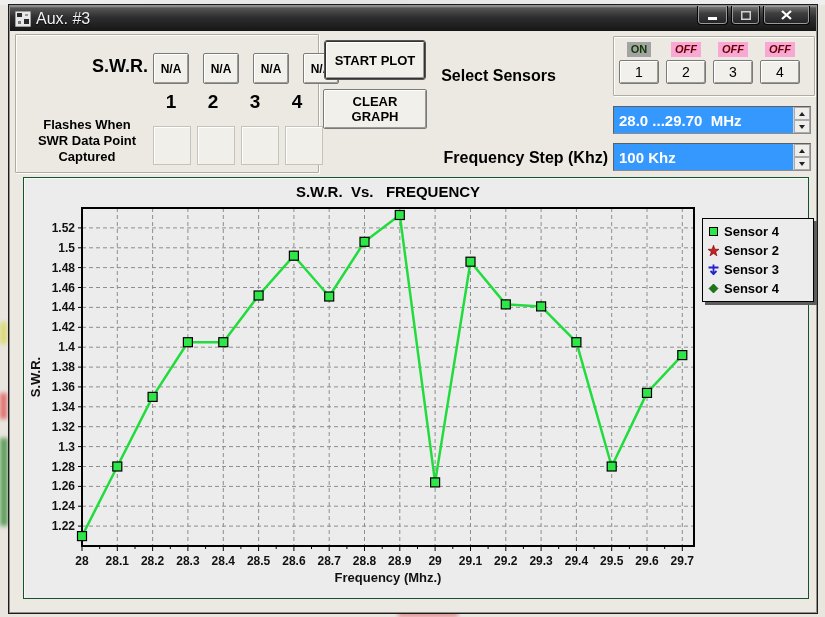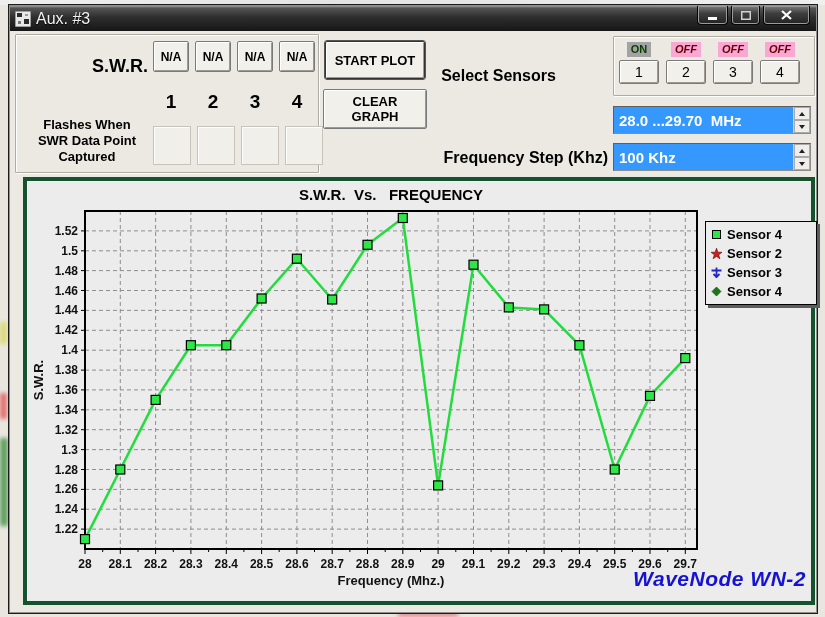--- a/index.html
+++ b/index.html
@@ -44,21 +44,21 @@
     box-shadow:inset 1px 1px 0 #ffffff, inset -1px -1px 0 #9d9a94;
     font-family:"Liberation Sans",sans-serif;color:#000;text-align:center;cursor:default;
   }
   .groupbox{
     position:absolute;border:1px solid #aeaba3;border-radius:1px;
     box-shadow:inset 1px 1px 0 #fdfdfb, 1px 1px 0 #fdfdfb;
   }
 
   
   .swr-label{position:absolute;left:12px;top:51px;width:127px;text-align:right;font-weight:bold;font-size:18px;}
-  .na-row{position:absolute;left:144px;top:36px;display:flex;gap:6px;}
+  .na-row{position:absolute;left:144px;top:48px;display:flex;gap:14px;}
   .na-btn{width:36px;height:31px;font-weight:bold;font-size:12px;}
   .num-row{position:absolute;left:144px;top:86px;display:flex;gap:6px;}
   .num-cell{width:36px;text-align:center;font-weight:bold;font-size:19px;}
   .flash-caption{position:absolute;left:8px;top:112px;width:140px;text-align:center;font-weight:bold;font-size:13px;line-height:16px;}
   .ind-row{position:absolute;left:144px;top:121px;display:flex;gap:6px;}
   .ind-box{width:36px;height:37px;background:#f1efea;border:1px solid #c6c3bc;box-shadow:inset 1px 1px 0 #fff;}
 
   .start-btn{position:absolute;left:316px;top:36px;width:100px;height:38px;font-weight:bold;font-size:13px;border:1px solid #333;outline:1px solid #555;}
   .clear-btn{position:absolute;left:314px;top:84px;width:104px;height:40px;font-weight:bold;font-size:13px;}
 
@@ -83,21 +83,21 @@
     display:flex;align-items:center;padding-left:5px;white-space:pre;overflow:hidden;}
   .combo1{left:604px;top:101px;} .combo2{left:604px;top:138px;}
   .spin{width:16px;display:flex;flex-direction:column;border-left:1px solid #d0d0d0;}
   .spin-btn{flex:1;background:#f0eeea;border:1px solid #aaa;display:flex;align-items:center;justify-content:center;}
   .tri-up{width:0;height:0;border-left:3px solid transparent;border-right:3px solid transparent;border-bottom:4px solid #222;}
   .tri-down{width:0;height:0;border-left:3px solid transparent;border-right:3px solid transparent;border-top:4px solid #222;}
 
   
   .chart-panel{
     position:absolute;left:14px;top:172px;width:784px;height:420px;
-    background:#ececec;border:4px solid #14532d;box-shadow:inset 1px 1px 0 #f8f8f6;
+    background:#ececec;border:1px solid #14532d;box-shadow:inset 1px 1px 0 #f8f8f6;
   }
   .chart-title{position:absolute;left:58px;top:5px;width:612px;text-align:center;font-weight:bold;font-size:15px;white-space:pre;color:#000;}
   .plot-svg{position:absolute;left:0;top:0;}
   .plot-svg text{font-family:"Liberation Sans",sans-serif;font-weight:bold;fill:#111;}
   .plot-svg text.tick{font-size:12px;}
   .plot-svg text.axis-label{font-size:13px;}
   .legend{
     position:absolute;left:678px;top:40px;width:102px;
     background:#ececec;border:1px solid #000;box-shadow:3px 3px 0 #5d5d5d;
     padding:3px 4px;
@@ -394,16 +394,15 @@
    </div>
         <div class="legend-item">
      <span class="legend-marker">
             <svg width="13" height="13" viewBox="0 0 13 13">
               <path d="M6.5 2 L11 6.5 L6.5 11 L2 6.5 Z" fill="#177a17" stroke="#0a3a0a" stroke-width="0.6"></path>
             </svg>
           </span>
      <span class="legend-label">Sensor 4</span>
    </div>
       </div>
-    <div class="branding" style="color: rgb(20, 19, 210);">WaveNode WN-2</div>
   </div>
 
 </div>
 
 </body></html>

